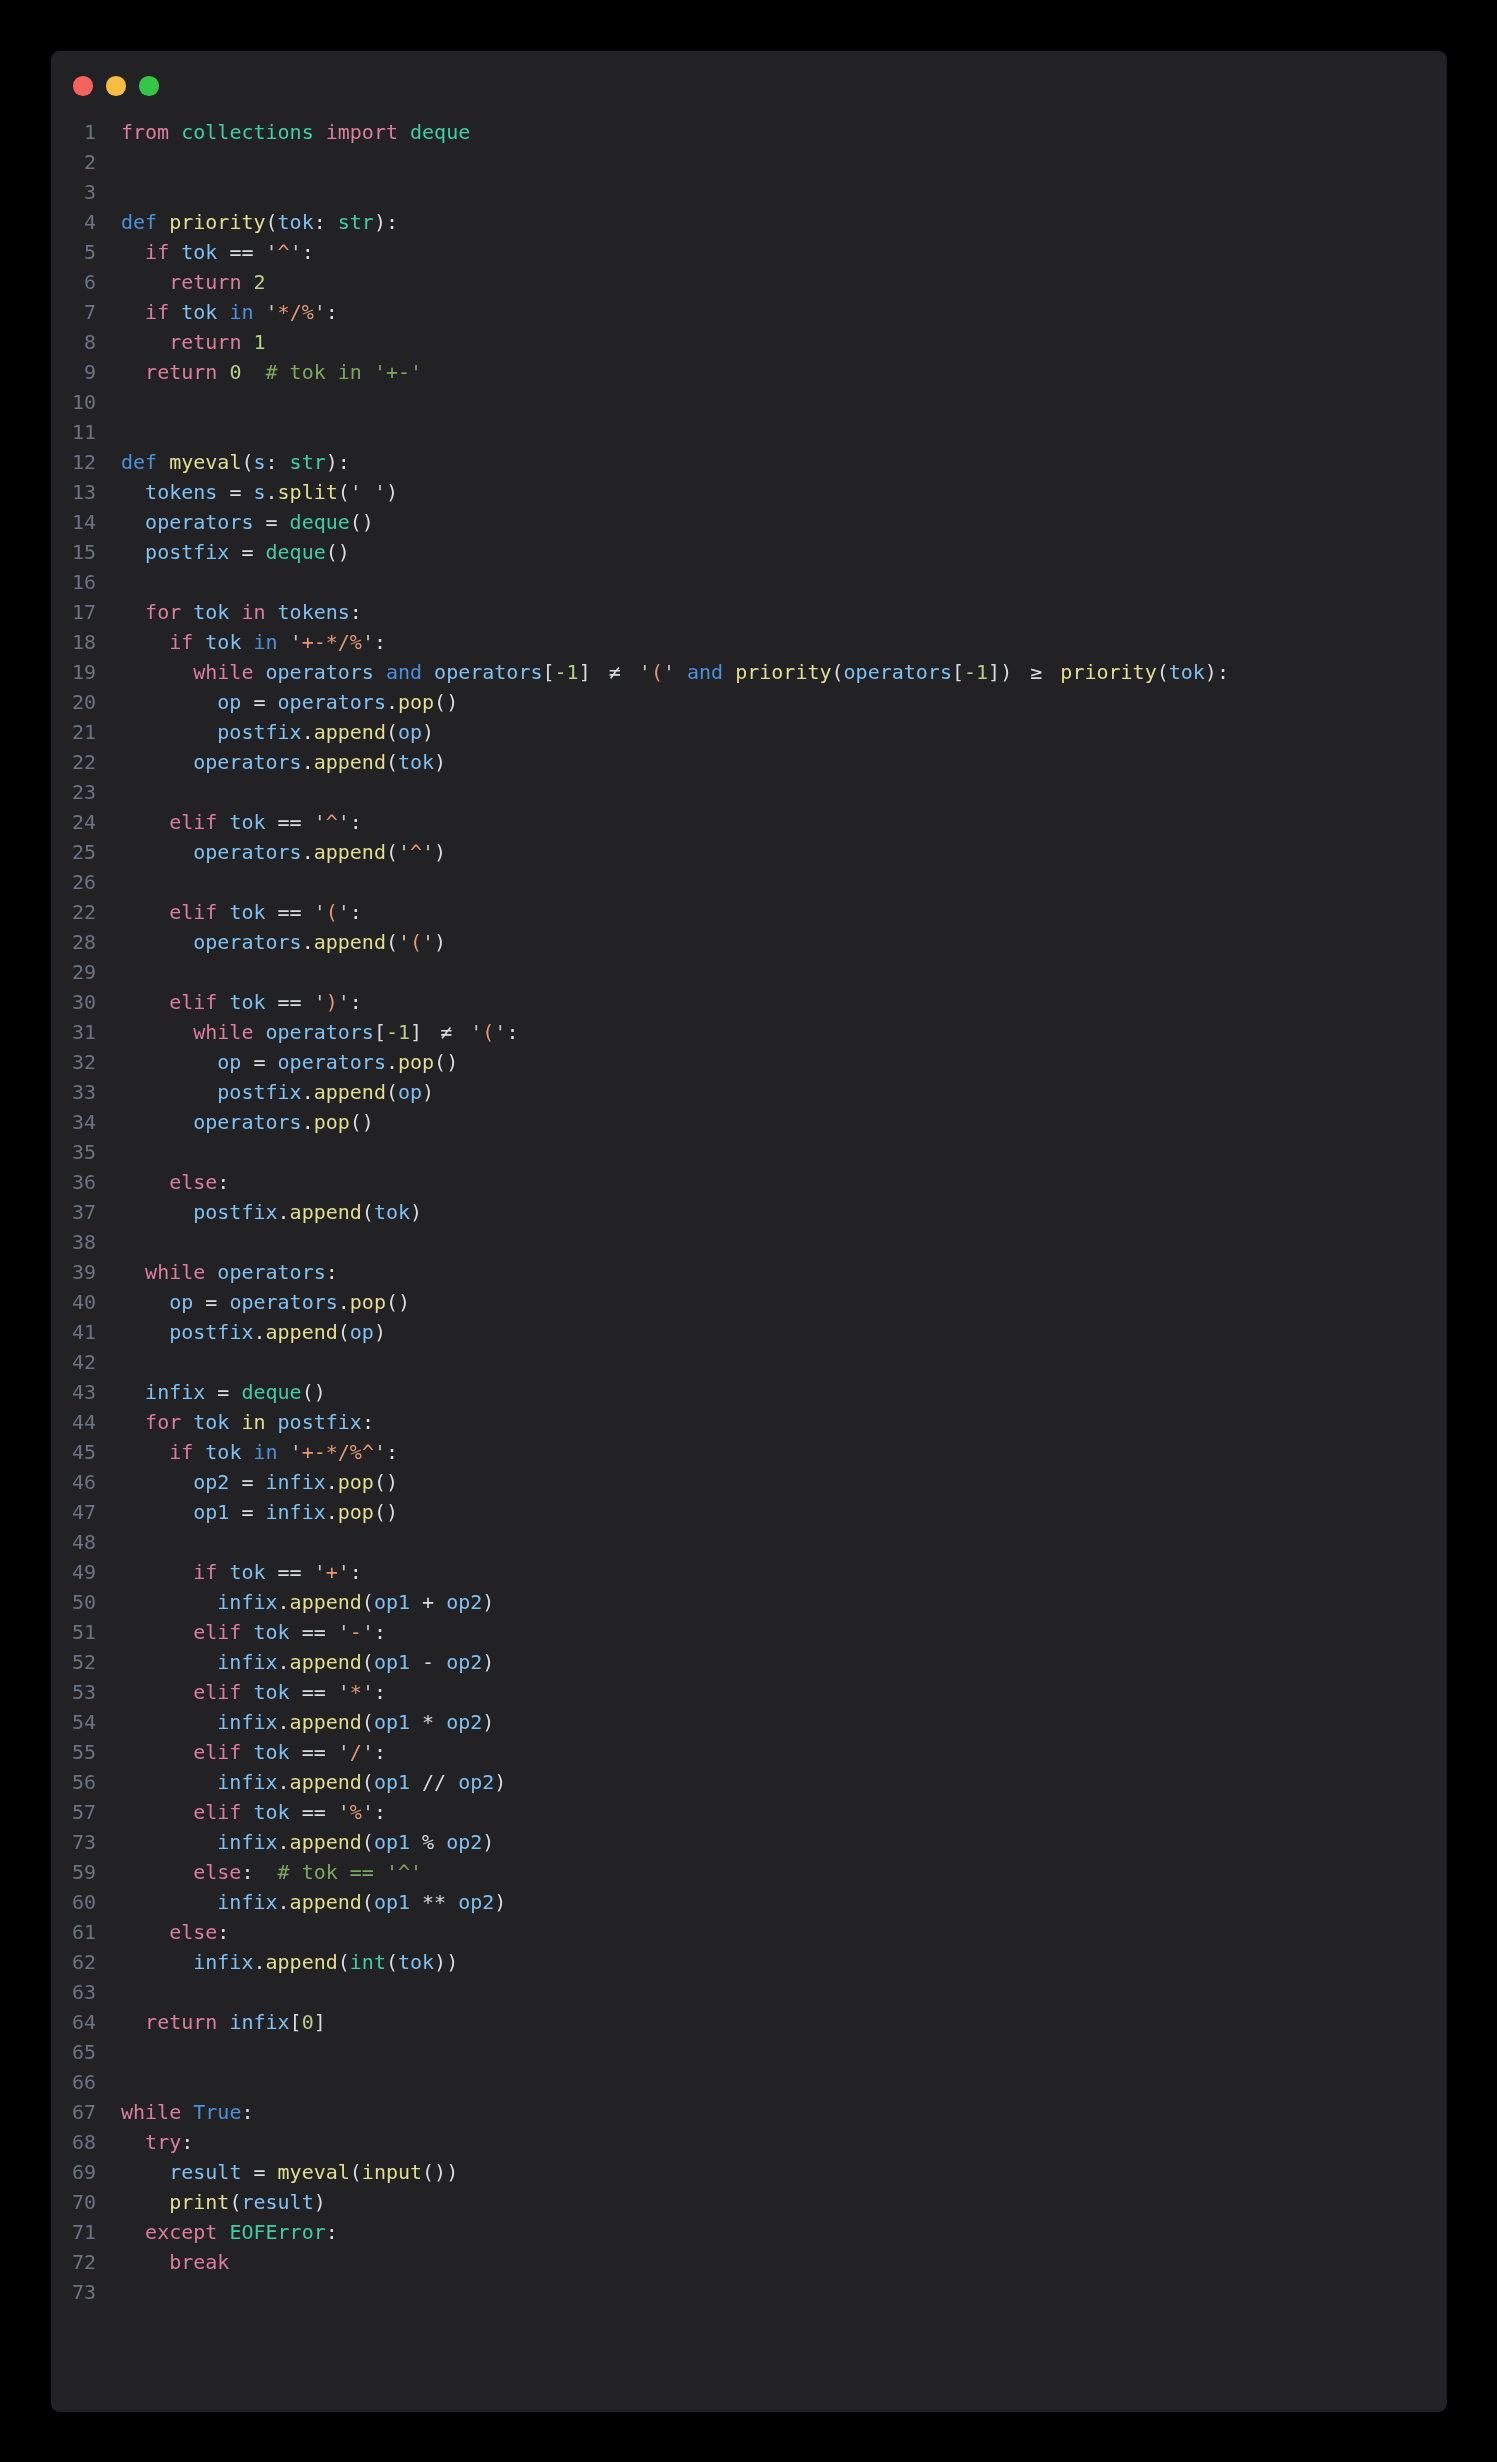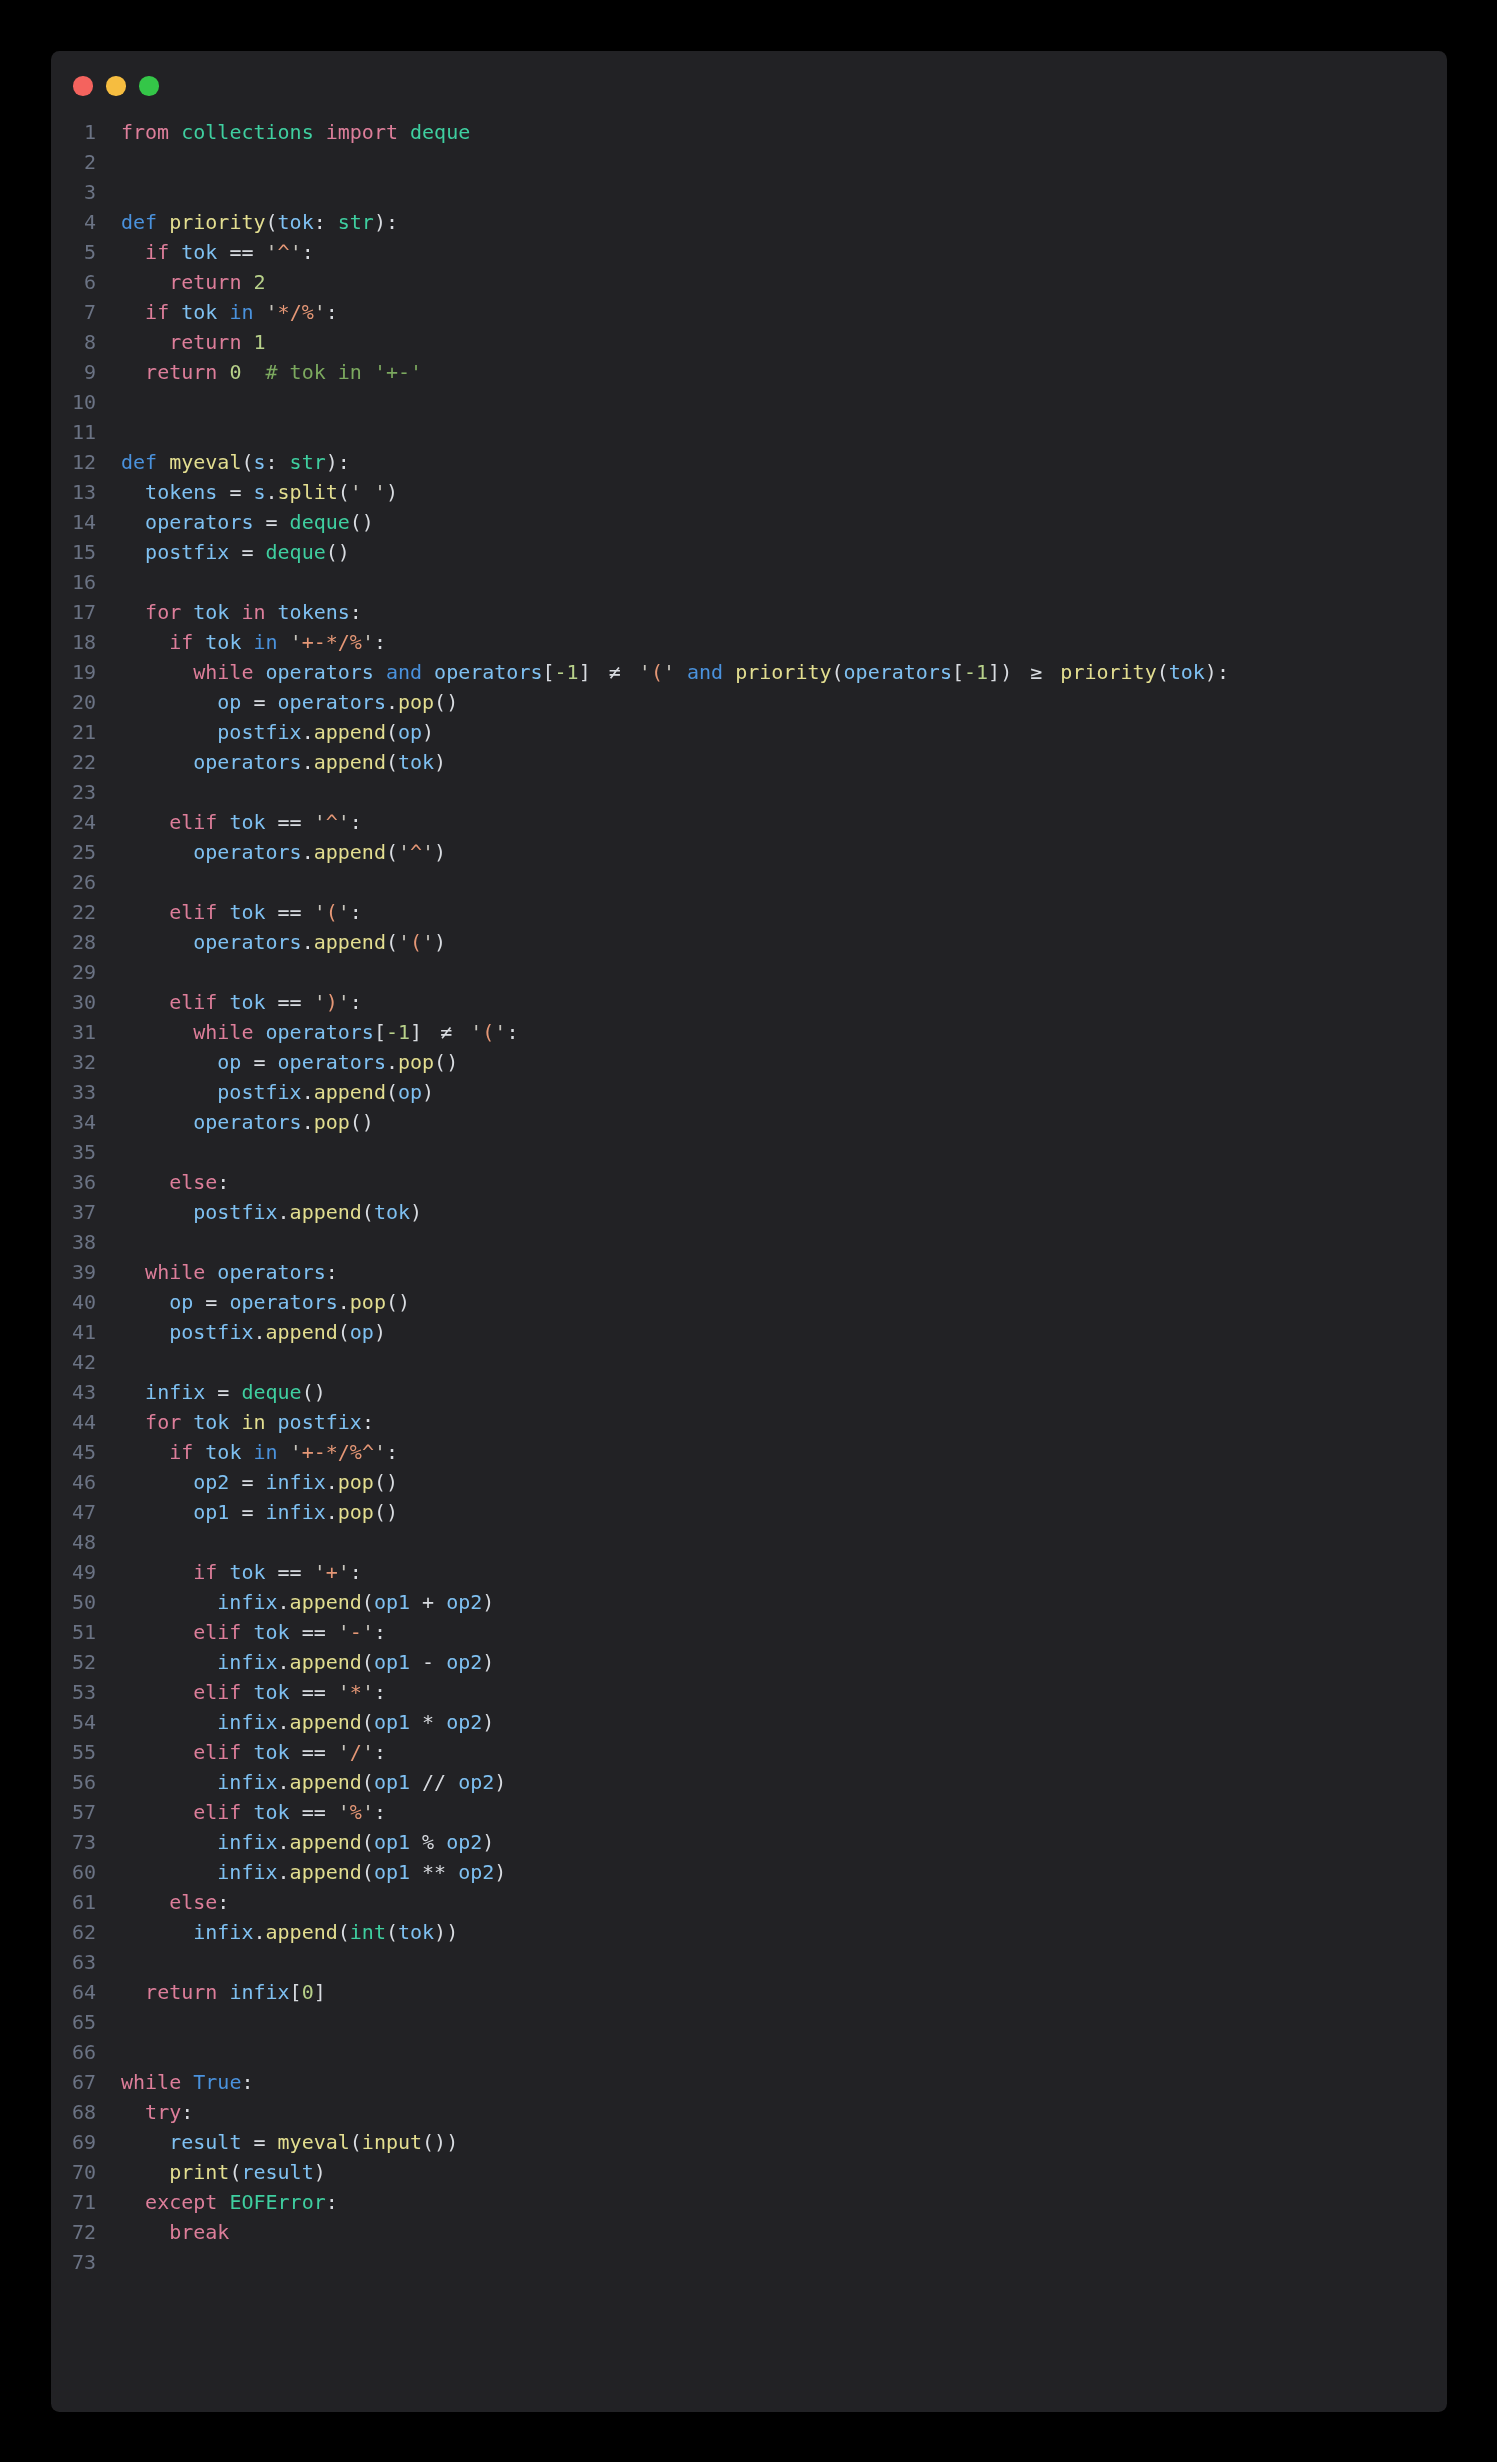--- a/index.html
+++ b/index.html
@@ -279,20 +279,24 @@
       </div>
       <div class="line">
         <span class="ln">57</span>
         <span class="lc"><span class="t-s">      </span><span class="t-k">elif</span><span class="t-s"> </span><span class="t-v">tok</span><span class="t-s"> </span><span class="t-p">==</span><span class="t-s"> </span><span class="t-q">'</span><span class="t-c">%</span><span class="t-q">'</span><span class="t-p">:</span></span>
       </div>
       <div class="line">
         <span class="ln">73</span>
         <span class="lc"><span class="t-s">        </span><span class="t-v">infix</span><span class="t-p">.</span><span class="t-f">append</span><span class="t-p">(</span><span class="t-v">op1</span><span class="t-s"> </span><span class="t-p">%</span><span class="t-s"> </span><span class="t-v">op2</span><span class="t-p">)</span></span>
       </div>
       <div class="line">
+        <span class="ln">59</span>
+        <span class="lc"><span class="t-s">      </span><span class="t-k">else</span><span class="t-p">:</span><span class="t-s">  </span><span class="t-m"># tok == '^'</span></span>
+      </div>
+      <div class="line">
         <span class="ln">60</span>
         <span class="lc"><span class="t-s">        </span><span class="t-v">infix</span><span class="t-p">.</span><span class="t-f">append</span><span class="t-p">(</span><span class="t-v">op1</span><span class="t-s"> </span><span class="t-p">**</span><span class="t-s"> </span><span class="t-v">op2</span><span class="t-p">)</span></span>
       </div>
       <div class="line">
         <span class="ln">61</span>
         <span class="lc"><span class="t-s">    </span><span class="t-k">else</span><span class="t-p">:</span></span>
       </div>
       <div class="line">
         <span class="ln">62</span>
         <span class="lc"><span class="t-s">      </span><span class="t-v">infix</span><span class="t-p">.</span><span class="t-f">append</span><span class="t-p">(</span><span class="t-t">int</span><span class="t-p">(</span><span class="t-v">tok</span><span class="t-p">))</span></span>

